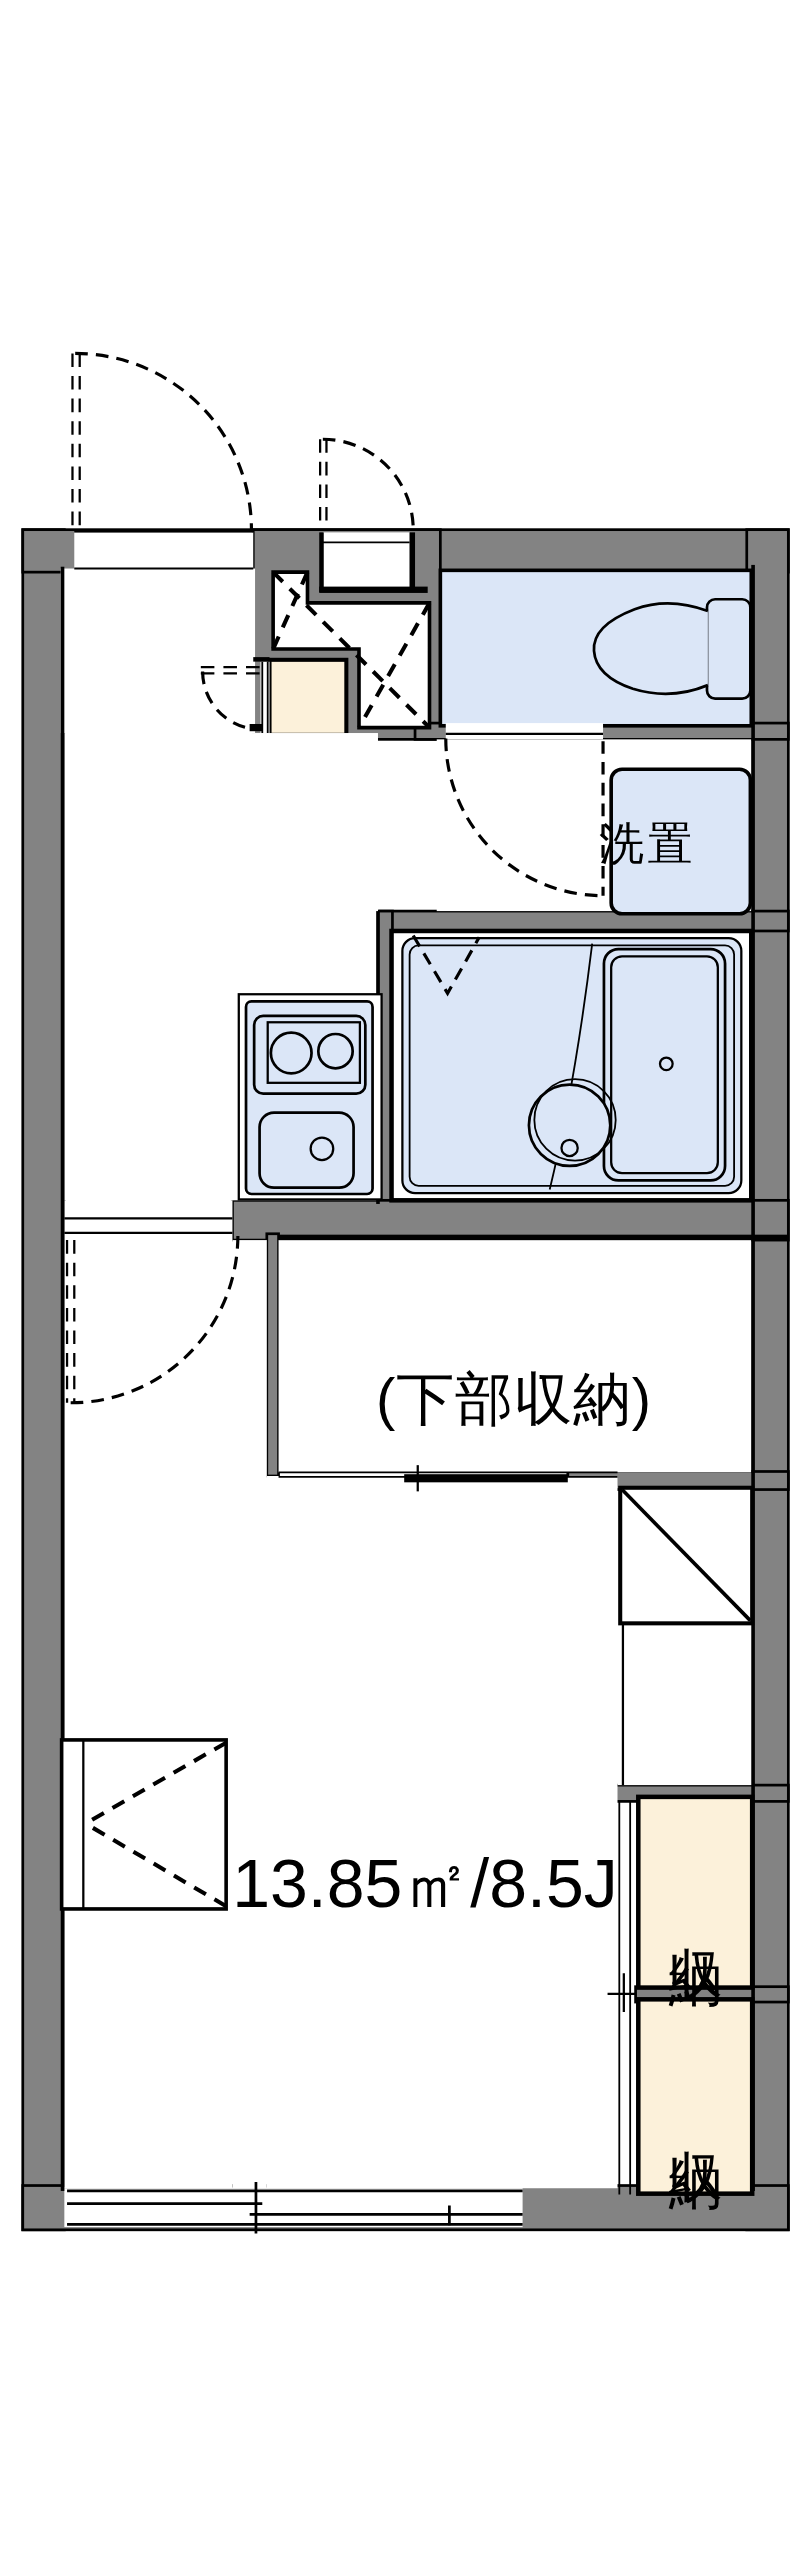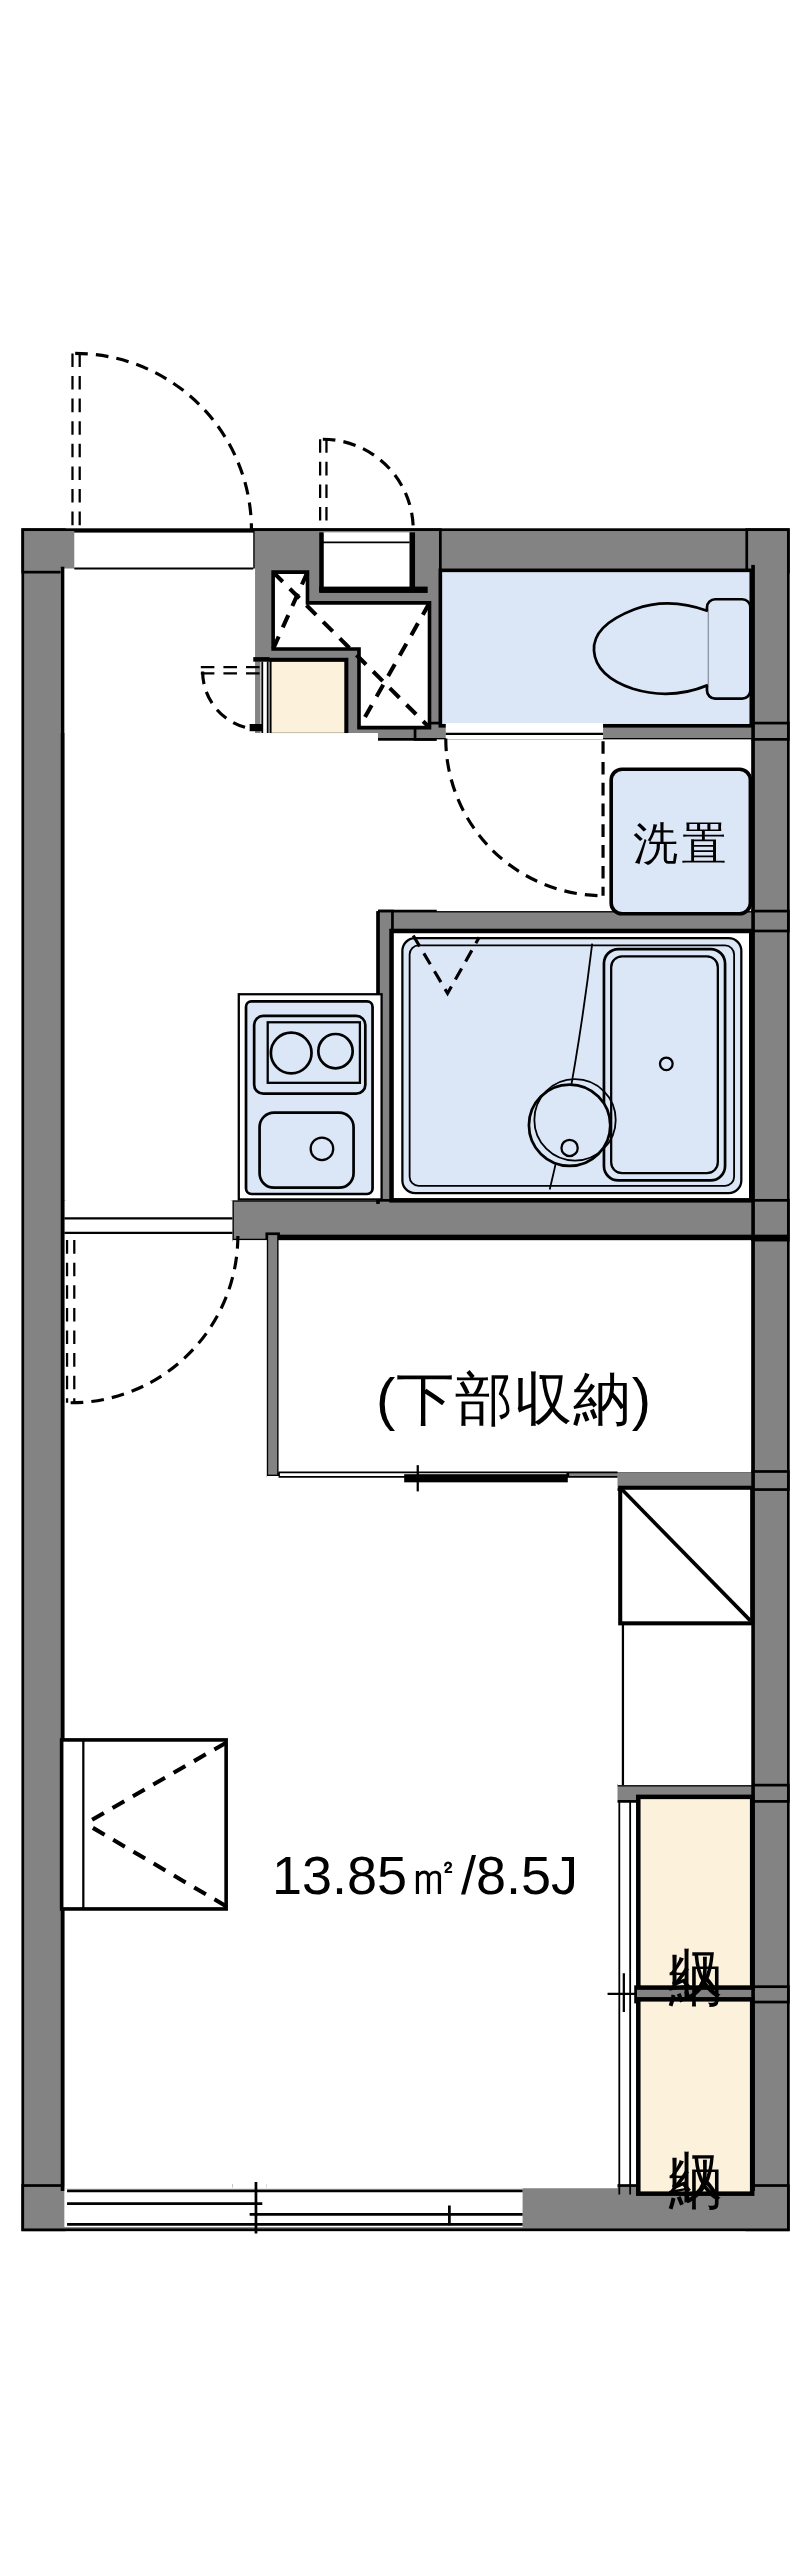--- a/index.html
+++ b/index.html
@@ -5,25 +5,25 @@
   :root{
     --wall:#838383; --blue:#dbe6f7; --cream:#fcf1da; --ink:#000000; --bg:#ffffff;
   }
   html,body{margin:0;padding:0;background:var(--bg);}
   .canvas{
     position:relative; width:812px; height:2576px; background:var(--bg);
     font-family:"Liberation Sans","DejaVu Sans",sans-serif; overflow:hidden;
   }
   .canvas svg{position:absolute;left:0;top:0;}
   .lbl{position:absolute; color:var(--ink); text-align:center; white-space:nowrap; line-height:1.1;}
-  .lbl-washer{left:611px; top:819px; width:141px; font-size:45px; letter-spacing:3.6px;}
+  .lbl-washer{left:577px; top:819px; width:141px; font-size:45px; letter-spacing:3.6px;}
   .lbl-bed1{left:278px; top:1276px; width:474px; font-size:58px; letter-spacing:1.8px;}
   .lbl-bed2{left:278px; top:1367px; width:438px; font-size:58px; letter-spacing:0.9px;padding-left:17px;}
   .lbl-room{left:181px; top:1764px; width:488px; font-size:90px; letter-spacing:5.4px;}
-  .lbl-size{left:163px; top:1846px; width:524px; font-size:54px;}
+  .lbl-size{left:163px; top:1846px; width:524px; font-size:68px;}
   .lbl-vert{writing-mode:vertical-rl; text-orientation:upright; font-size:54px; letter-spacing:9px;}
   .lbl-st1{left:666px; top:1831px; height:163px;}
   .lbl-st2{left:666px; top:2034px; height:163px;}
   
   .w   {fill:var(--wall); stroke:var(--ink); stroke-width:3;}
   .wh  {fill:#ffffff; stroke:none;}
   .bl4 {fill:var(--blue); stroke:var(--ink); stroke-width:4;}
   .cr  {fill:var(--cream); stroke:var(--ink); stroke-width:4.5;}
   .k   {fill:var(--ink); stroke:none;}
   .ln2 {stroke:var(--ink); stroke-width:2; fill:none;}

